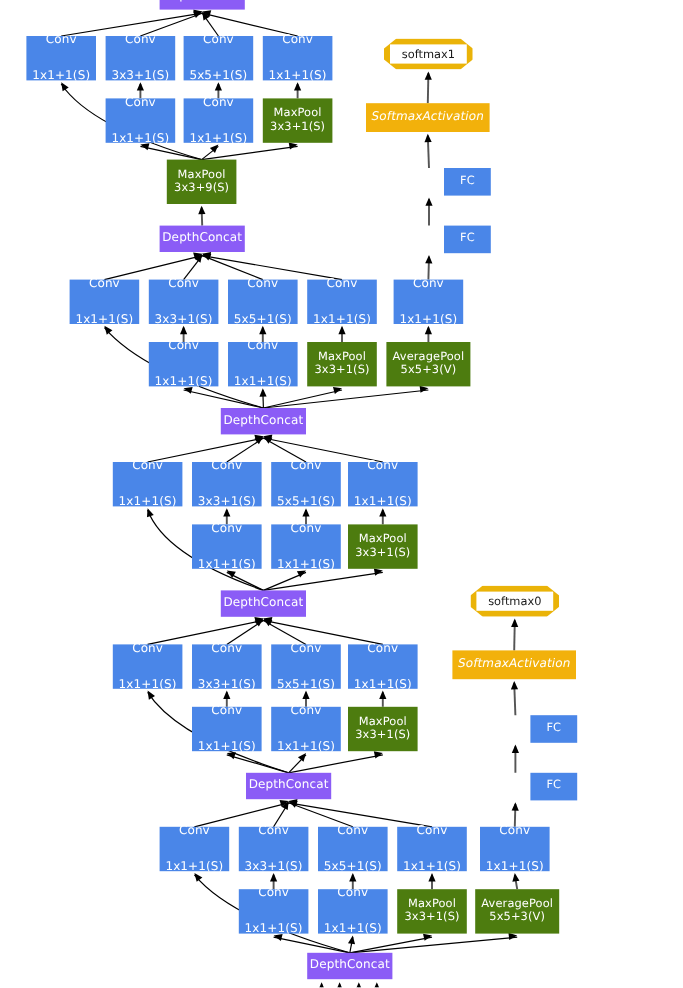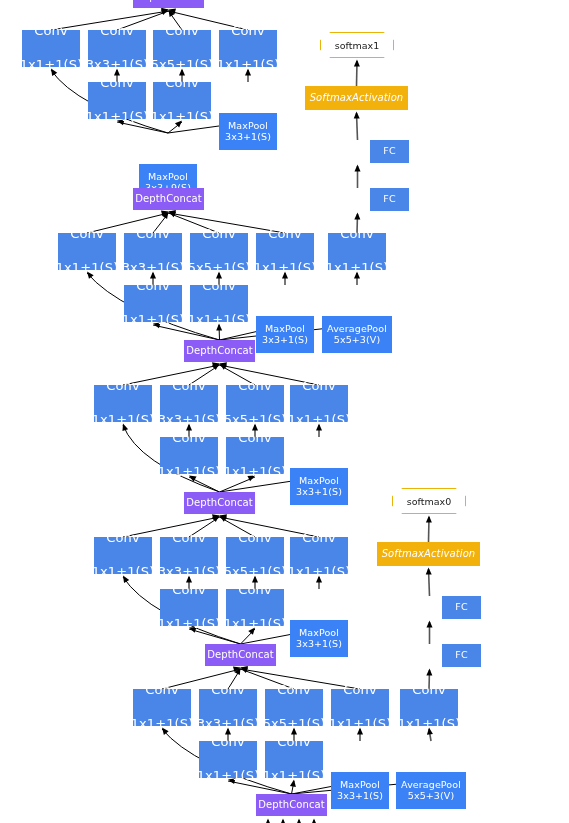--- a/index.html
+++ b/index.html
@@ -4,28 +4,28 @@
 <style>
   html,body{margin:0;padding:0;background:#ffffff;}
   #canvas{position:relative;width:569px;height:823px;background:#ffffff;
           font-family:"DejaVu Sans","Liberation Sans",sans-serif;overflow:hidden;}
   svg.edges{position:absolute;left:0;top:0;width:569px;height:823px;pointer-events:none;}
   .node{position:absolute;box-sizing:border-box;display:flex;flex-direction:column;
         align-items:center;justify-content:center;text-align:center;color:#ffffff;
         line-height:1.12;letter-spacing:0.1px;}
   .node .l1{display:block;}
   .node .l2{display:block;}
-  .conv{background:#4a86e8;font-size:13px;gap:19px;}
-  .pool{background:#3b82f6;font-size:9.5px;margin-top:31px;}
+  .conv{background:#4a86e8;font-size:10px;gap:19px;}
+  .pool{background:#4d7c0f;font-size:9.5px;}
   .concat{background:#8b5cf6;font-size:10px;}
   .fc{background:#4a86e8;font-size:9.5px;margin-left:32px;}
   .softact{background:#f2b10b;font-size:10px;font-style:italic;}
   .softmax-oct{position:absolute;box-sizing:border-box;display:flex;align-items:center;
         justify-content:center;color:#1a1a1a;font-size:9.5px;background:#ffffff;
-        border:1px solid #eab308;
+        border:5px solid #eab308;
         clip-path:polygon(14% 0,86% 0,100% 32%,100% 68%,86% 100%,14% 100%,0 68%,0 32%);}
 </style>
 </head>
 <body>
 
 <div id="canvas">
   <svg class="edges" id="edge-layer" viewBox="0 0 569 823">
       <line x1="314" y1="823" x2="314" y2="820" stroke="#000" stroke-width="1"></line>
       <line x1="299" y1="823" x2="299" y2="820" stroke="#000" stroke-width="1"></line>
       <line x1="283" y1="823" x2="283" y2="820" stroke="#000" stroke-width="1"></line>

